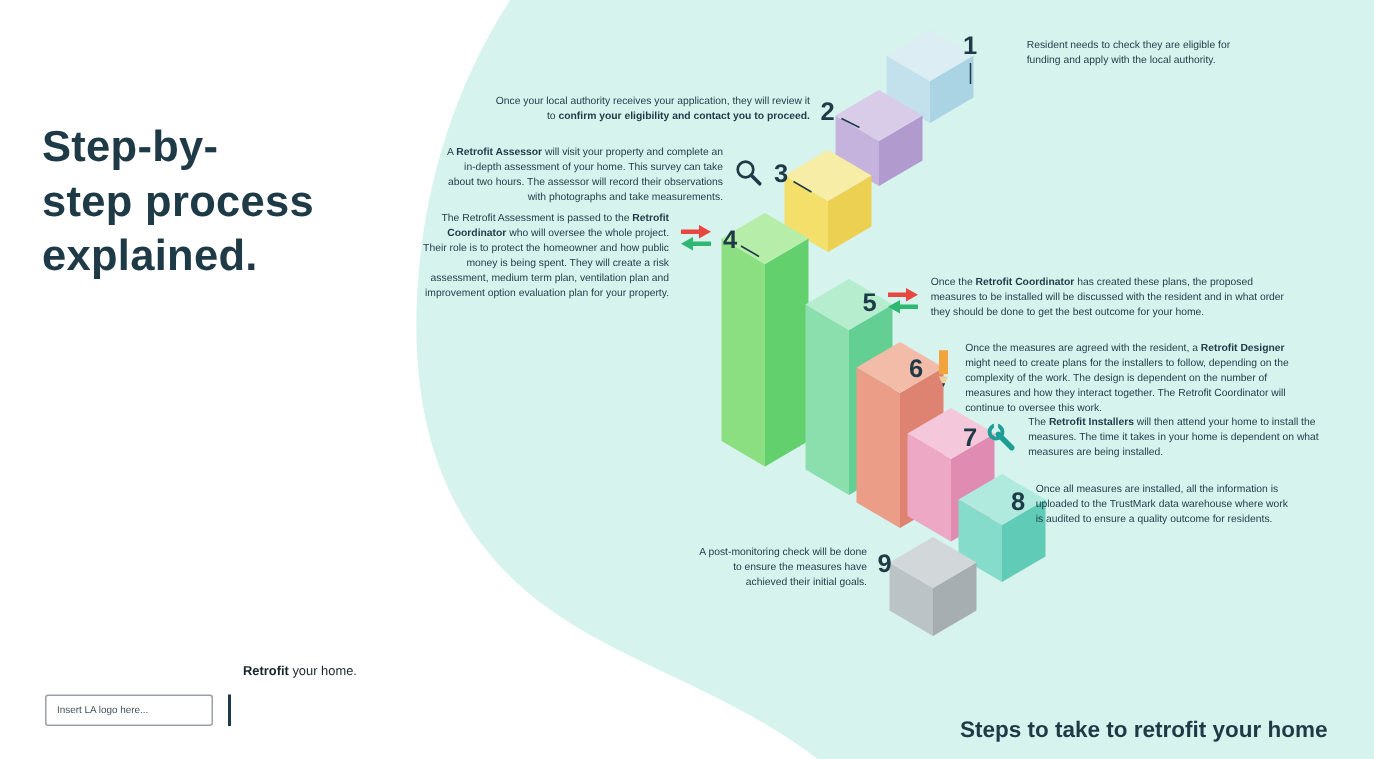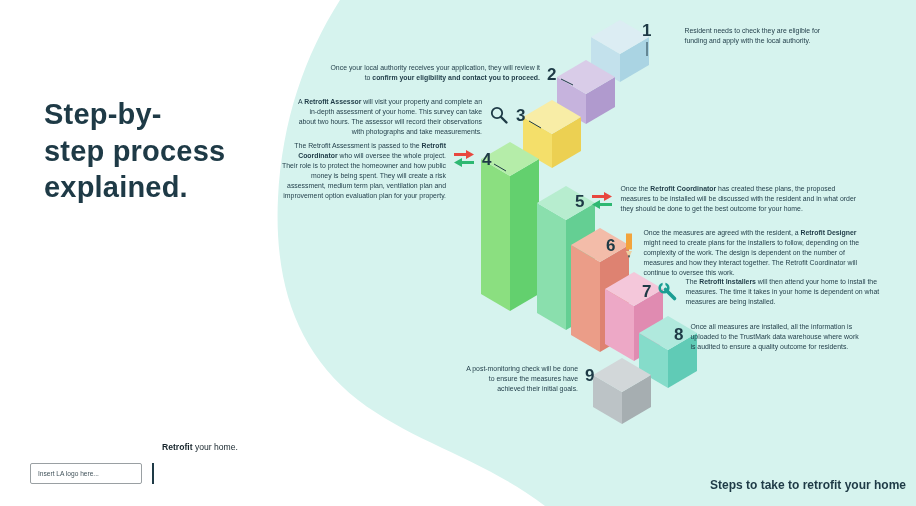--- a/index.html
+++ b/index.html
@@ -1,19 +1,19 @@
 <!DOCTYPE html>
 <html><head>
 <meta charset="utf-8">
 <style>
   html,body{margin:0;padding:0;background:#e9ecee}
   .stage{position:relative;width:916px;height:506px;background:#fff;overflow:hidden;
          font-family:"Liberation Sans",sans-serif;color:var(--ink,#1e3a46)}
   .bg{position:absolute;left:0;top:0}
-  .title{position:absolute;left:28px;top:80px;margin:16px;font-size:29px;line-height:1.26;
+  .title{position:absolute;left:28px;top:80px;margin:0;font-size:29px;line-height:1.26;
          font-weight:600;color:var(--ink,#1e3a46);white-space:pre-line;letter-spacing:.2px}
   .step{position:absolute;display:flex;align-items:flex-start;gap:7px}
   .step .desc{font-size:6.9px;line-height:1.45;margin:0;color:var(--ink,#1e3a46)}
   .step .num{font-size:17px;font-weight:700;line-height:1;margin-top:3px}
   .step .icon{flex:none;margin-top:3px;display:block;line-height:0}
   .step.left .desc{text-align:right}
   .s1{left:642px;top:22px}  .s1 .desc{width:140px;margin-left:26px;margin-top:4px} .s1 .num{margin-top:0}
   .s2{left:325px;top:63px}  .s2 .desc{width:215px}
   .s3{left:292px;top:97px}  .s3 .desc{width:190px} .s3 .num{margin-top:10px} .s3 .icon{margin-top:8px}
   .s4{left:281px;top:141px} .s4 .desc{width:165px} .s4 .num{margin-top:10px} .s4 .icon{margin-top:8px}
@@ -21,22 +21,22 @@
   .s6{left:606px;top:228px} .s6 .desc{width:218px} .s6 .num{margin-top:9px}  .s6 .icon{margin-top:4px}
   .s7{left:642px;top:277px} .s7 .desc{width:196px} .s7 .num{margin-top:6px}  .s7 .icon{margin-top:5px}
   .s8{left:674px;top:322px} .s8 .desc{width:170px} .s8 .num{margin-top:4px}
   .s9{left:460px;top:364px} .s9 .desc{width:118px}
   .logo-box{position:absolute;left:30px;top:463px;width:112px;height:21px;box-sizing:border-box;
             border:1px solid #9aa0a3;border-radius:2px;background:#fff;font-size:6.6px;
             line-height:19px;padding-left:7px;color:#41525a}
   .divider{position:absolute;left:152px;top:463px;width:2px;height:21px;background:var(--ink,#1e3a46)}
   .brand{position:absolute;left:162px;top:442px;font-size:8.6px;color:#16242b}
   .brand .b{font-weight:700}
-  .tagline{position:absolute;left:640px;top:478px;width:266px;text-align:right;
-           font-size:12px;font-weight:700;color:var(--ink,#1e3a46)}
+  .tagline{position:absolute;left:640px;top:478px;width:266px;text-align:left;
+           font-size:15px;font-weight:700;color:var(--ink,#1e3a46)}
 </style>
 </head>
 <body>
 
 <div class="stage" style="--ink: #1e3a46; --blob: #d6f3ee;">
 
   <svg class="bg" width="916" height="506" viewBox="0 0 916 506">
     <path d="M340,0 C305,55 282,120 278,198 C274,284 297,352 358,400 C414,443 482,458 545,506 L916,506 L916,0 Z" fill="#d6f3ee"></path>
     <g id="cubes-layer">
         <polygon points="591,37 620,54 620,82 591,65" fill="#c3e1ec"></polygon>

